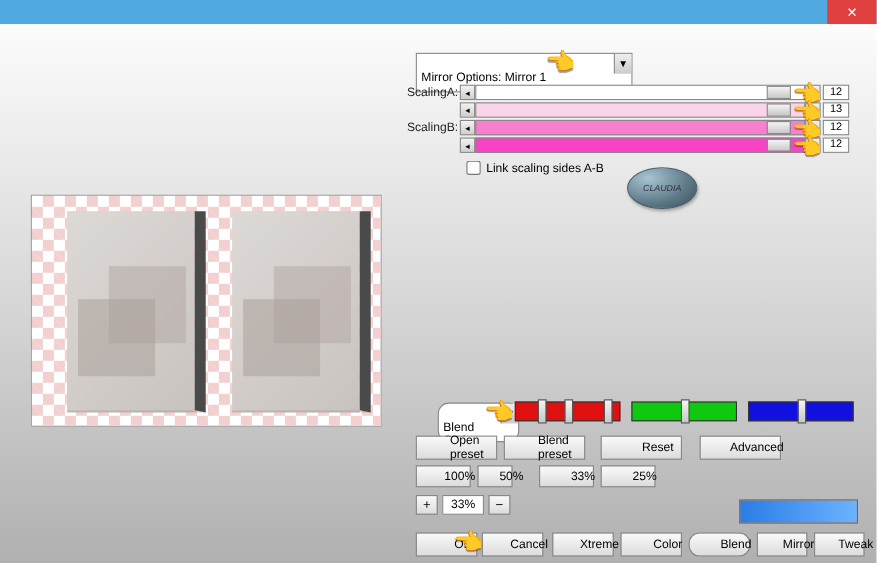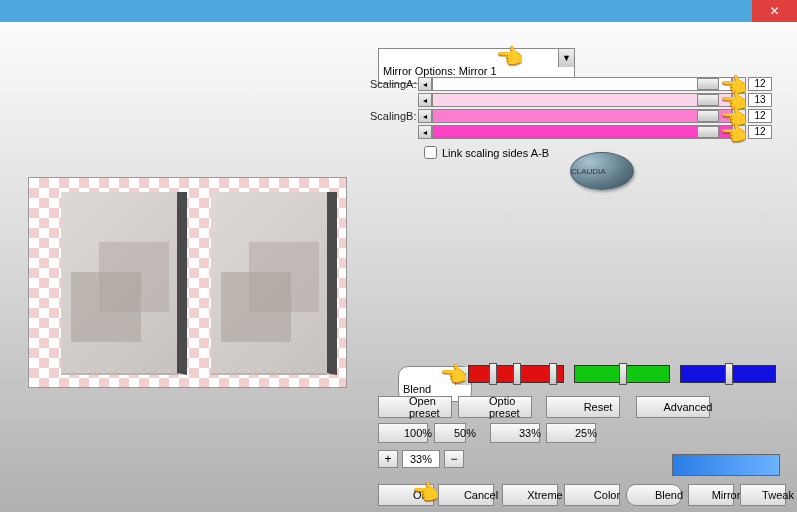--- a/index.html
+++ b/index.html
@@ -31,21 +31,21 @@
 .slider-track { position: absolute; height: 14px; border: 1px solid #888; }
 .slider-arrow { width: 14px; height: 14px; background: linear-gradient(#f2f2f2,#cfcfcf); border: 1px solid #888; display:flex; align-items:center; justify-content:center; font-size:8px; cursor:pointer; position:absolute; }
 .slider-thumb { position: absolute; width: 22px; height: 12px; top: 0; background: linear-gradient(#f4f4f4,#c8c8c8); border: 1px solid #888; cursor:pointer; }
 .val-box { position: absolute; width: 24px; height: 14px; border: 1px solid #888; background: #fff; font-size: 10px; text-align: center; line-height: 12px; }
 
 .pointer { position: absolute; font-size: 22px; pointer-events: none; text-shadow: 0 1px 1px rgba(0,0,0,.4); }
 
 .chk { position: absolute; display: flex; align-items: center; font-size: 11px; gap: 5px; justify-content: center; }
 .chk input { width: 13px; height: 13px; }
 
-.badge { position: absolute; width: 64px; height: 38px; border-radius: 50%; background: radial-gradient(ellipse at 30% 25%, #a8c3d1, #5d7886 60%, #3a4f5b); border: 1px solid #4a5f6b; font-size: 8px; color: #334; display:flex; align-items:center; justify-content:flex-start; box-shadow: 1px 2px 3px rgba(0,0,0,.3); }
+.badge { position: absolute; width: 64px; height: 38px; border-radius: 50%; background: radial-gradient(ellipse at 30% 25%, #a8c3d1, #5d7886 60%, #3a4f5b); border: 1px solid #4a5f6b; font-size: 8px; color: #334; display:flex; align-items:center; justify-content:center; font-style: italic; box-shadow: 1px 2px 3px rgba(0,0,0,.3); }
 
 .btn { position: absolute; height: 22px; border: 1px solid #888; background: linear-gradient(#fafafa,#dcdcdc); font-size: 11px; display:flex; align-items:center; justify-content:center; cursor:pointer;padding-left:30px; }
 .btn.small { height: 20px; }
 
 .color-slider { position: absolute; height: 18px; border: 1px solid #333; }
 .color-slider .thumb { position: absolute; width: 8px; height: 22px; top: -3px; background: linear-gradient(#f4f4f4,#c8c8c8); border: 1px solid #555; cursor:pointer; }
 
 .stepper { position: absolute; display: flex; align-items: center; }
 .stepper .pm { width: 20px; height: 18px; border: 1px solid #888; background: linear-gradient(#fafafa,#dcdcdc); font-size: 12px; display:flex; align-items:center; justify-content:center; cursor:pointer; }
 .stepper .val { width: 38px; height: 18px; border: 1px solid #888; background: #fff; font-size: 11px; text-align:center; line-height:16px; margin: 0 4px; }
@@ -138,21 +138,21 @@
     <div class="thumb" style="left:44px;"></div>
   </div>
   <div class="color-slider" style="left:680px; top:343px; width:96px; background:#1010e0;">
     <div class="thumb" style="left:44px;"></div>
   </div>
 
   <div class="btn" style="left:378px; top:374px; width:74px;">
       <span>Open preset</span>
     </div>
   <div class="btn" style="left:458px; top:374px; width:74px;">
-      <span>Optio preset</span>
+      <span>Blend preset</span>
     </div>
   <div class="btn" style="left:546px; top:374px; width:74px;">
       <span>Reset</span>
     </div>
   <div class="btn" style="left:636px; top:374px; width:74px;">
       <span>Advanced</span>
     </div>
 
   <div class="btn small" style="left:378px; top:401px; width:50px;">
       <span>100%</span>

